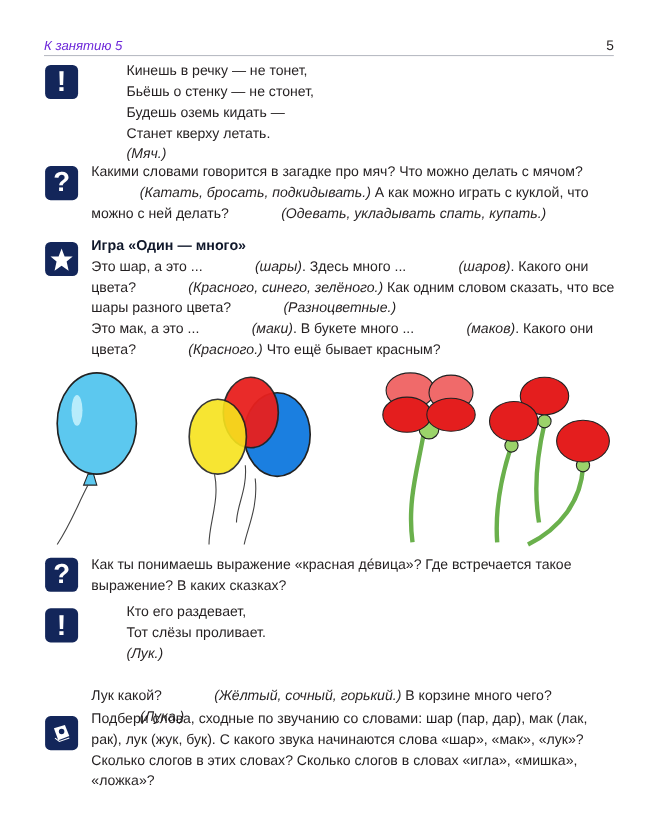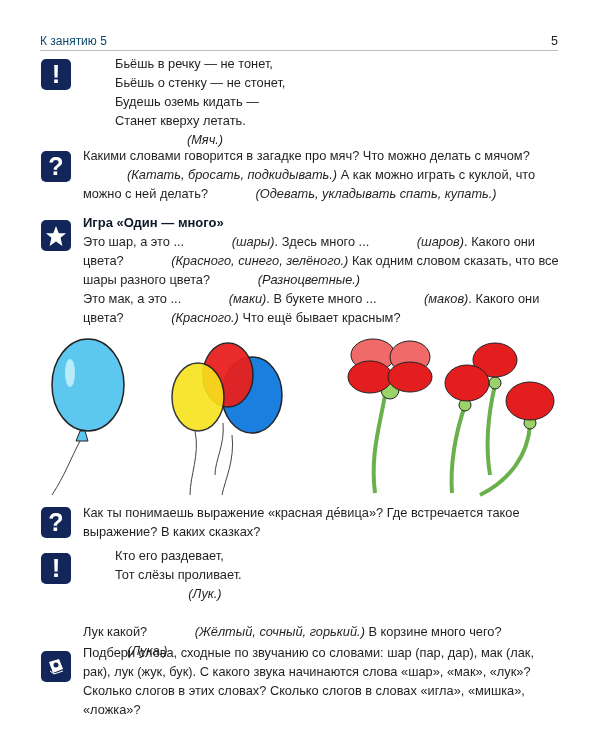--- a/index.html
+++ b/index.html
@@ -1,40 +1,40 @@
 <!DOCTYPE html>
 <html><head>
 <meta charset="utf-8">
 <style>
   html,body{margin:0;padding:0;background:#fff;}
   body{width:600px;height:750px;position:relative;overflow:hidden;font-family:"Liberation Sans",sans-serif;color:#231f20;}
   .header{position:absolute;left:40px;top:34px;width:518px;height:16px;border-bottom:1px solid #b9bcc4;}
-  .hdr-left{position:absolute;left:0;top:0;font-size:12px;color:#0c4a6e;}
+  .hdr-left{position:absolute;left:0;top:0;font-size:12px;font-style:italic;color:#6d28d9;}
   .hdr-right{position:absolute;right:0;top:0;font-size:12.5px;color:#231f20;}
   .icon{position:absolute;left:41px;width:30px;height:31px;background:#13265a;border-radius:5px;display:flex;align-items:center;justify-content:center;color:#fff;font-weight:bold;}
   .icon.excl{font-size:26px;}
   .icon.q{font-size:25px;}
   .text{position:absolute;font-size:12.8px;line-height:19px;color:#231f20;}
   .it{font-style:italic;margin-left:44px;}
   .poem{position:absolute;left:115px;font-size:12.8px;line-height:19px;}
-  .poem .ans{font-style:italic;display:block;text-align:center;width:180px;}
+  .poem .ans{font-style:italic;display:block;text-align:left;width:180px;}
   .title{font-weight:bold;color:#0f172a;font-size:13px;}
   .pic{position:absolute;}
 </style>
 </head>
 <body>
 
 <div class="header">
   <span class="hdr-left">К занятию 5</span>
   <span class="hdr-right">5</span>
 </div>
 
 <div class="icon excl" style="top:59px;">!</div>
 <div class="poem" style="top:54px;">
-  <div>Бьёшь в речку — не тонет,</div>
+  <div>Кинешь в речку — не тонет,</div>
   <div>Бьёшь о стенку — не стонет,</div>
   <div>Будешь оземь кидать —</div>
   <div>Станет кверху летать.</div>
   <span class="ans">(Мяч.)</span>
 </div>
 
 <div class="icon q" style="top:151px;">?</div>
 <div class="text" style="left:83px;top:146px;width:480px;">
   <span>Какими словами говорится в загадке про мяч? Что можно делать с мячом?</span>
   <span class="it">(Катать, бросать, подкидывать.)</span><span> А как можно играть с куклой, что можно с ней делать? </span><span class="it">(Одевать, укладывать спать, купать.)</span>

